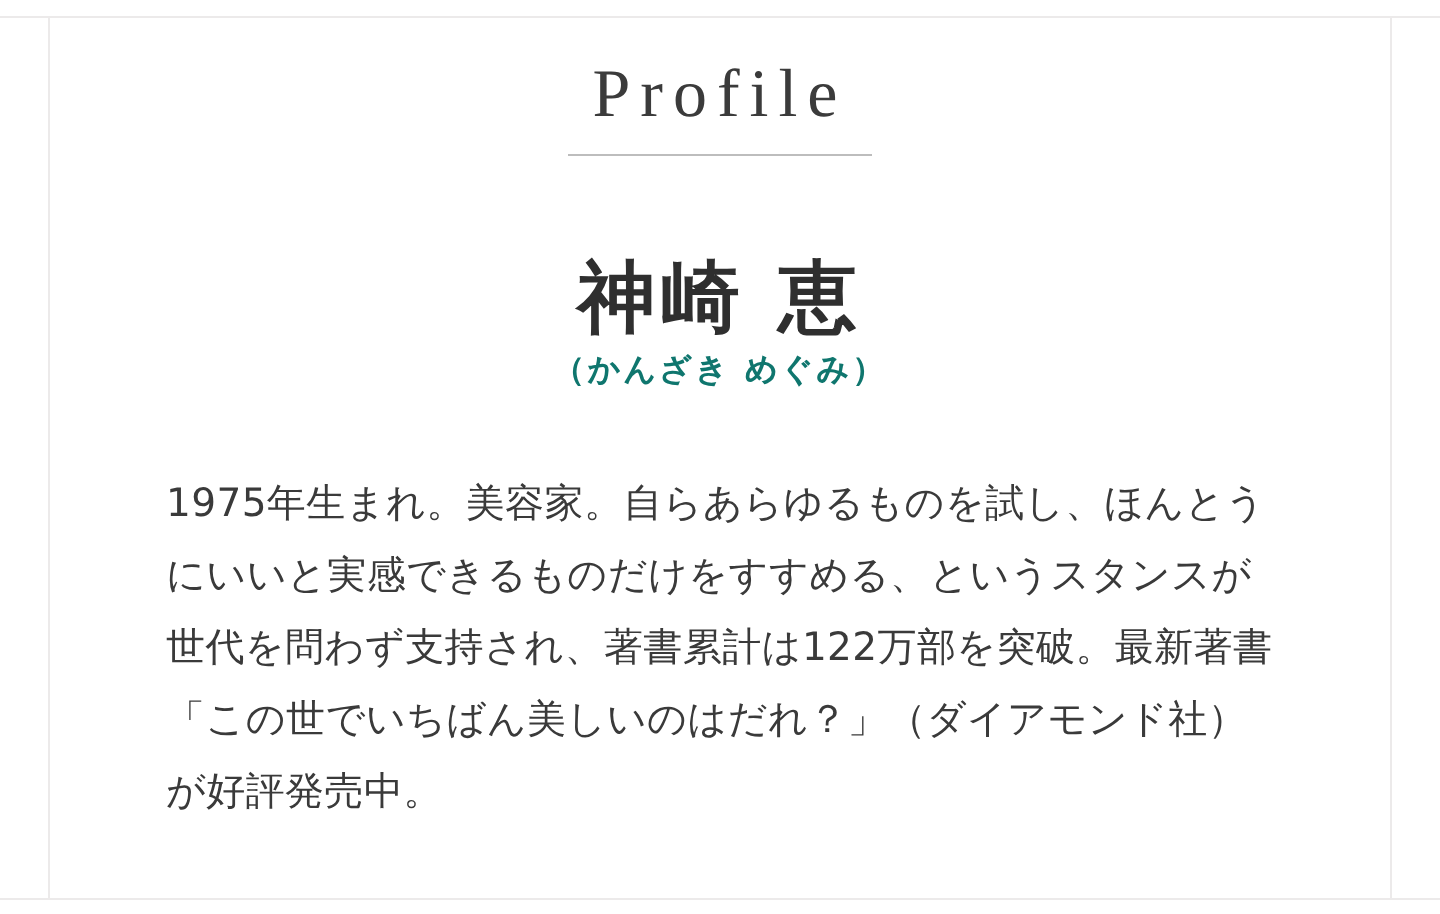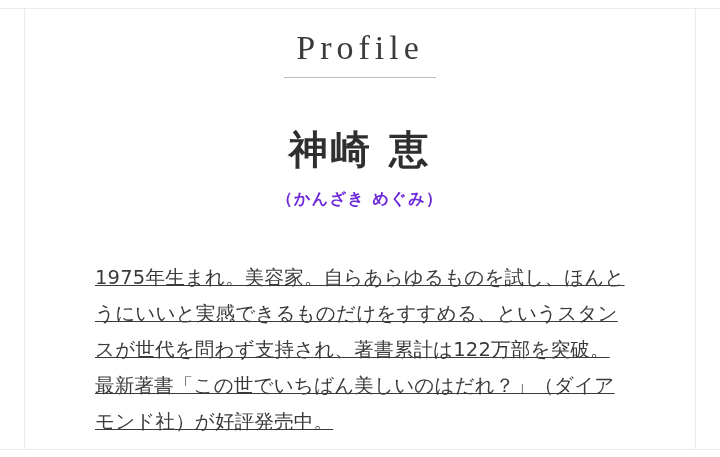--- a/index.html
+++ b/index.html
@@ -83,38 +83,36 @@
     letter-spacing: 3px;
     color: #2f2f2f;
     line-height: 1.25;
   }
 
   .name-kana {
     font-family: "DejaVu Sans", sans-serif;
     font-size: 16px;
     font-weight: bold;
     letter-spacing: 1.5px;
-    color: #6d28d9;
-    margin-top: 14px;
+    color: #0f766e;
   }
 
   .bio {
     margin-top: 34px;
     width: 562px;
     font-family: "DejaVu Sans", sans-serif;
     font-size: 19.5px;
     line-height: 1.85;
     color: #3a3a3a;
     letter-spacing: 0.2px;
     text-align: left;
   }
 
   .bio p {
-    margin: 16px;
-    text-decoration: underline;
+    margin: 4px;
   }
 </style>
 </head>
 <body>
 
 <div class="card">
 
   <div class="frame-top"></div>
   <div class="frame-bottom"></div>
   <div class="frame-left"></div>

